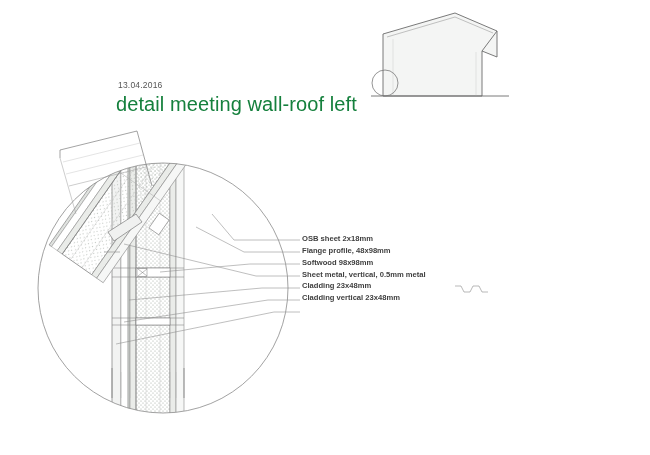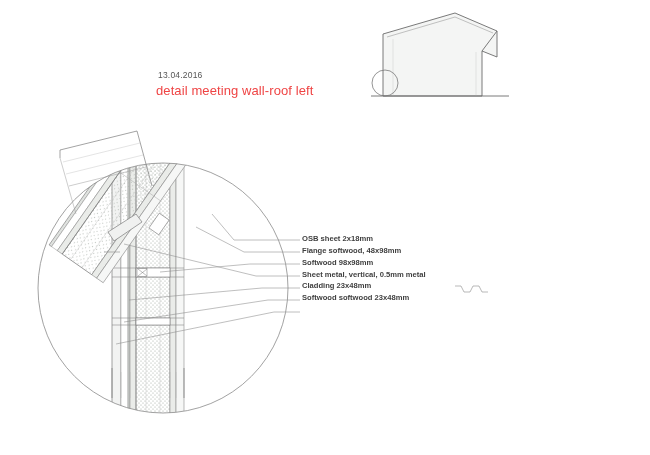--- a/index.html
+++ b/index.html
@@ -24,32 +24,31 @@
   .svg-layer {
     position: absolute;
     left: 0; top: 0;
     width: 650px;
     height: 455px;
   }
   
   .title-block {
     position: absolute;
     left: 116px;
-    top: 70px;
-    margin-left: 40px;
+    top: 80px;
   }
   .title-date {
     font-size: 8.5px;
     color: #555;
     letter-spacing: 0.2px;
     margin: 0 0 3px 2px;
   }
   .title-main {
-    font-size: 13px;
-    color: #ef4444;
+    font-size: 20px;
+    color: #15803d;
     letter-spacing: 0.1px;
     white-space: nowrap;
   }
   
   .labels {
     position: absolute;
     left: 302px;
     top: 233px;
     width: 210px;
     font-weight: bold;
@@ -218,20 +217,20 @@
     </g>
   </svg>
 
   <div class="title-block">
     <div class="title-date">13.04.2016</div>
     <div class="title-main">detail meeting wall-roof left</div>
   </div>
 
   <div class="labels">
     <div class="label-row">OSB sheet 2x18mm</div>
-    <div class="label-row">Flange softwood, 48x98mm</div>
+    <div class="label-row">Flange profile, 48x98mm</div>
     <div class="label-row">Softwood 98x98mm</div>
     <div class="label-row">Sheet metal, vertical, 0.5mm metal</div>
     <div class="label-row">Cladding 23x48mm</div>
-    <div class="label-row">Softwood softwood 23x48mm</div>
+    <div class="label-row">Cladding vertical 23x48mm</div>
   </div>
 
 </div>
 
 </body></html>

